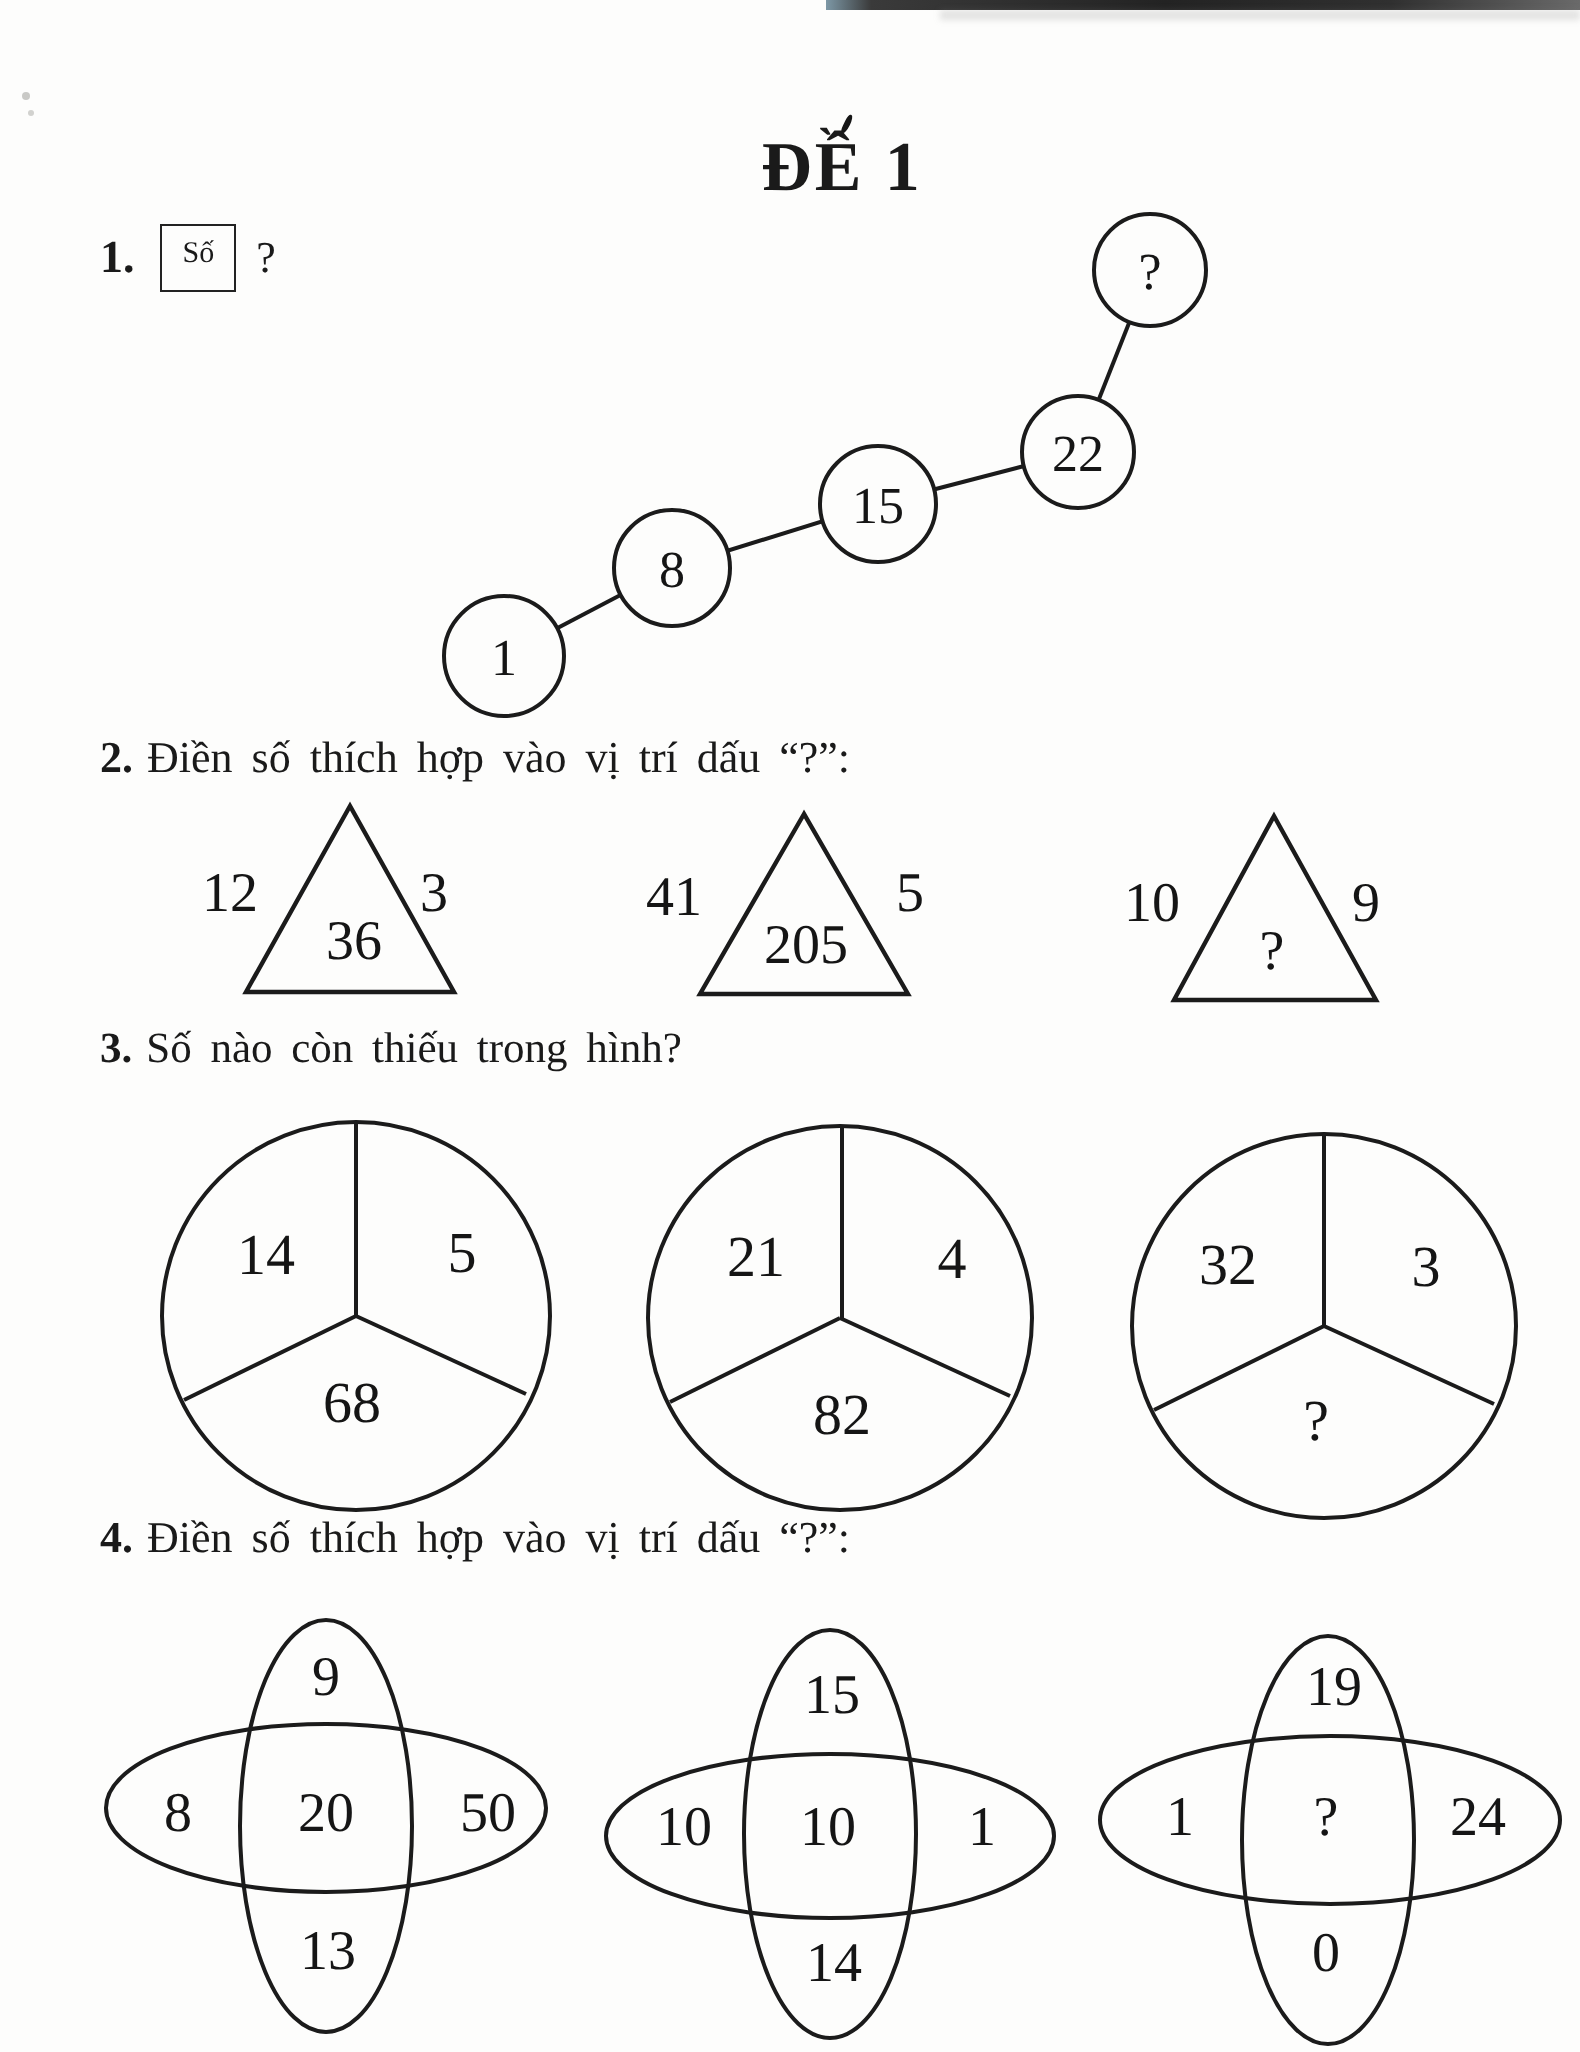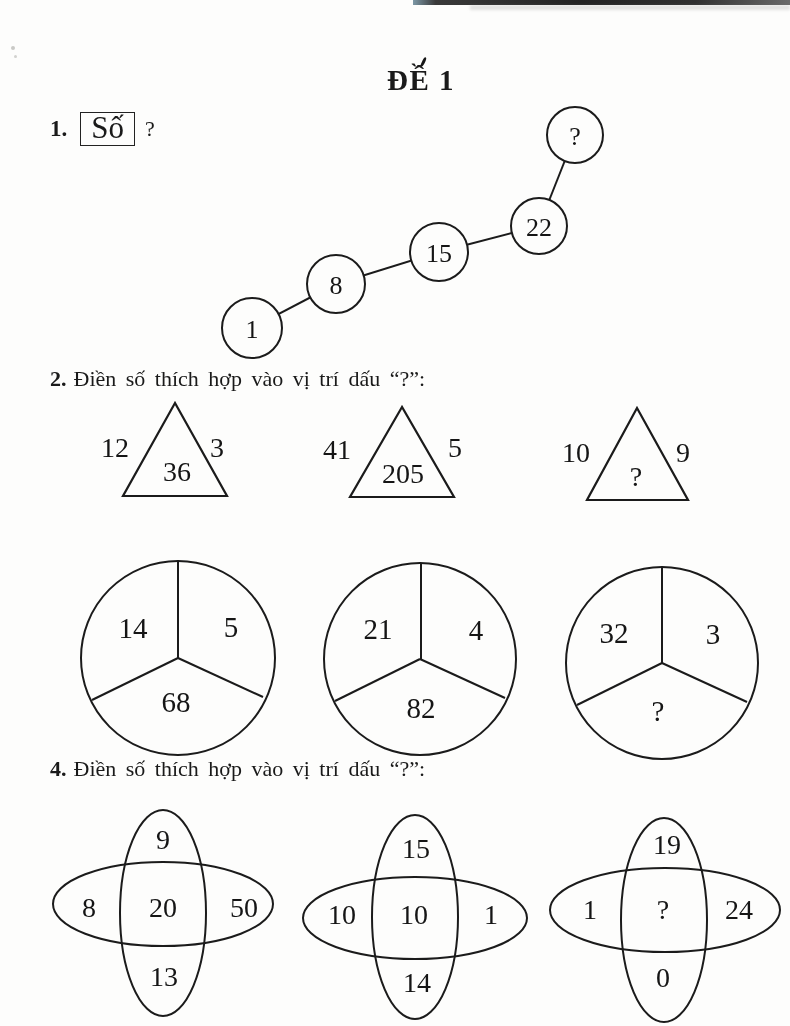--- a/index.html
+++ b/index.html
@@ -25,33 +25,33 @@
   }
   .scan-mark {
     position:absolute; left:422px; top:57px; width:3px; height:10px;
     background:#161616; transform:rotate(26deg); border-radius:45% 55% 60% 40%;
   }
   .speck-a { position:absolute; left:11px; top:46px; width:4px; height:4px; background:#c9c9c6; border-radius:50%; }
   .speck-b { position:absolute; left:14px; top:55px; width:3px; height:3px; background:#d2d2cf; border-radius:50%; }
 
   .page-title {
     position:absolute; top:64px; left:421px; transform:translateX(-50%);
-    font-weight:bold; font-size:29px; letter-spacing:1.5px; white-space:nowrap;
+    font-weight:bold; font-size:35px; letter-spacing:1.5px; white-space:nowrap;
   }
   .q-header {
     position:absolute; left:50px; white-space:nowrap;
     font-size:22px; word-spacing:4px;
   }
   .q-num { font-weight:bold; margin-right:7px; }
   .q1-header { top:112px; display:flex; align-items:center; font-size:22px; }
   .q1-header .q-num { font-size:23px; margin-right:6px; }
   .so-box {
     display:inline-block; border:1.6px solid #222;
     padding:1px 10px 4px 10px; margin:0 10px 0 7px;
-    font-size:31px; line-height:27px;
+    font-size:15px; line-height:27px;
   }
   .q2-header { top:366px; }
   .q3-header { top:512px; font-size:21.5px; }
   .q4-header { top:756px; }
 
   svg.figure { position:absolute; left:0; top:0; }
   .shape { fill:none; stroke:#1b1b1b; stroke-width:2; }
   .shape-filled { fill:#fdfdfc; stroke:#1b1b1b; stroke-width:2; }
   .tri { fill:none; stroke:#1b1b1b; stroke-width:2.2; stroke-linejoin:miter; }
   .num {
@@ -79,20 +79,23 @@
   <div class="q-header q1-header">
     <span class="q-num">1.</span>
     <span class="so-box">Số</span>
     <span>?</span>
   </div>
 
   <div class="q-header q2-header">
     <span class="q-num">2.</span><span>Điền số thích hợp vào vị trí dấu “?”:</span>
   </div>
 
+  <div class="q-header q3-header">
+    <span class="q-num">3.</span><span>Số nào còn thiếu trong hình?</span>
+  </div>
 
   <div class="q-header q4-header">
     <span class="q-num">4.</span><span>Điền số thích hợp vào vị trí dấu “?”:</span>
   </div>
 
   <svg class="figure" width="790" height="1026" viewBox="0 0 790 1026">
 
     <g>
       <line class="shape" x1="252" y1="328" x2="336" y2="284"></line>
       <line class="shape" x1="336" y1="284" x2="439" y2="252"></line>

